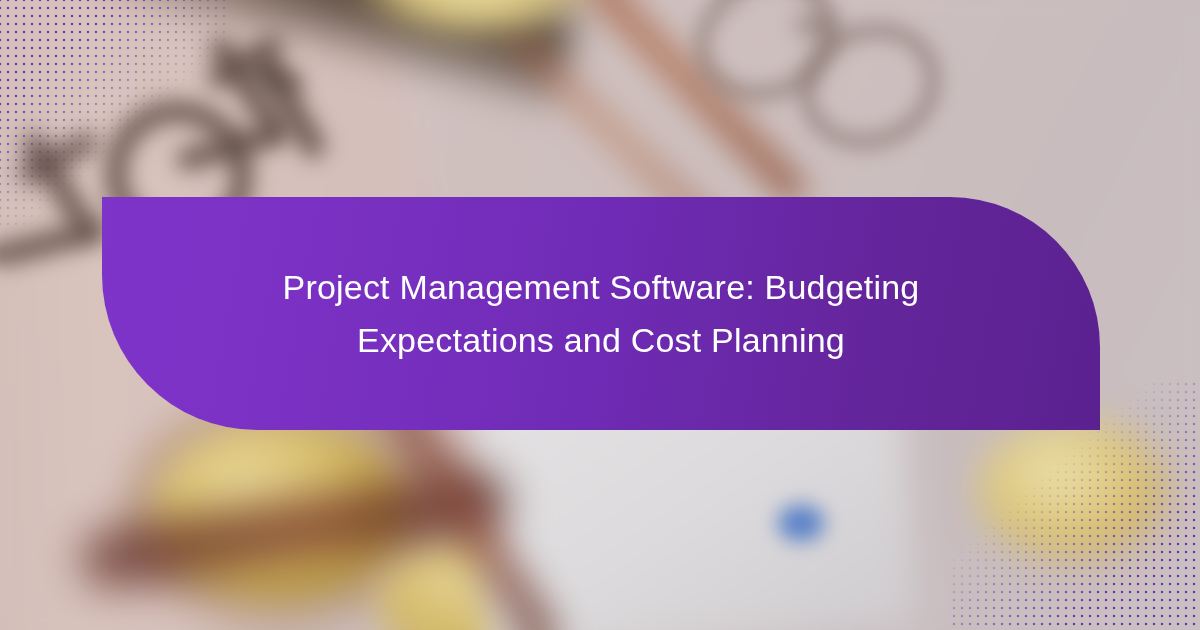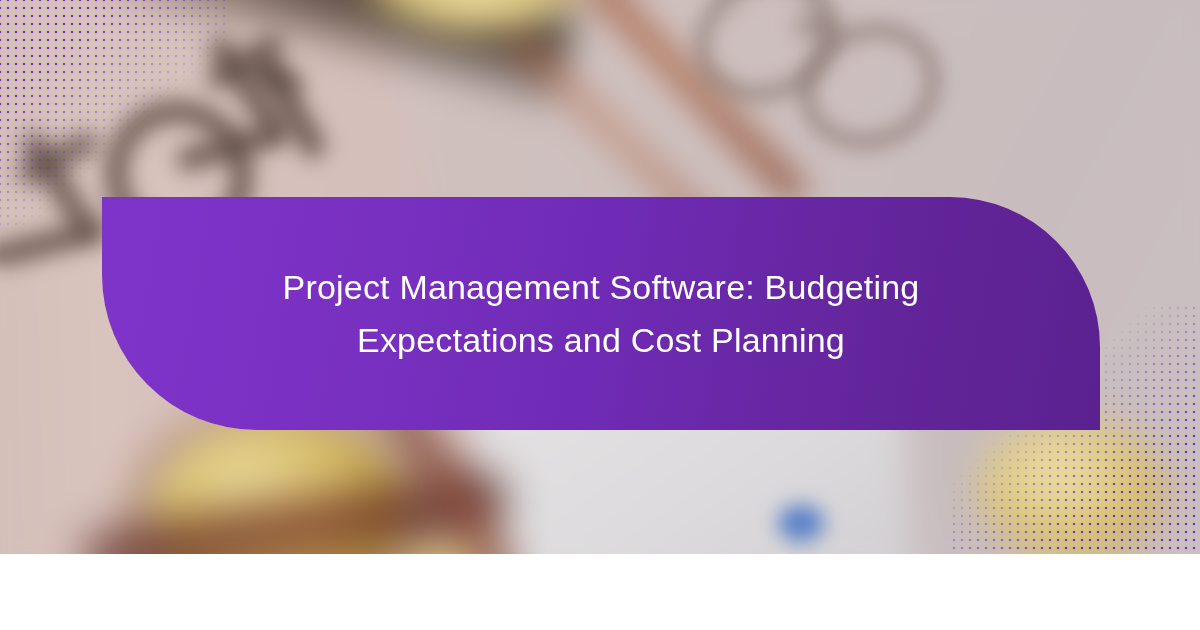--- a/index.html
+++ b/index.html
@@ -7,21 +7,21 @@
     padding: 0;
     background: #ffffff;
   }
   body {
     font-family: "Liberation Sans", sans-serif;
   }
 
   .card {
     position: relative;
     width: 1200px;
-    height: 554px;
+    height: 630px;
     overflow: hidden;
     background: #c9bcbd;
   }
 
   
   .photo {
     position: absolute;
     inset: -40px;
     overflow: hidden;
   }

